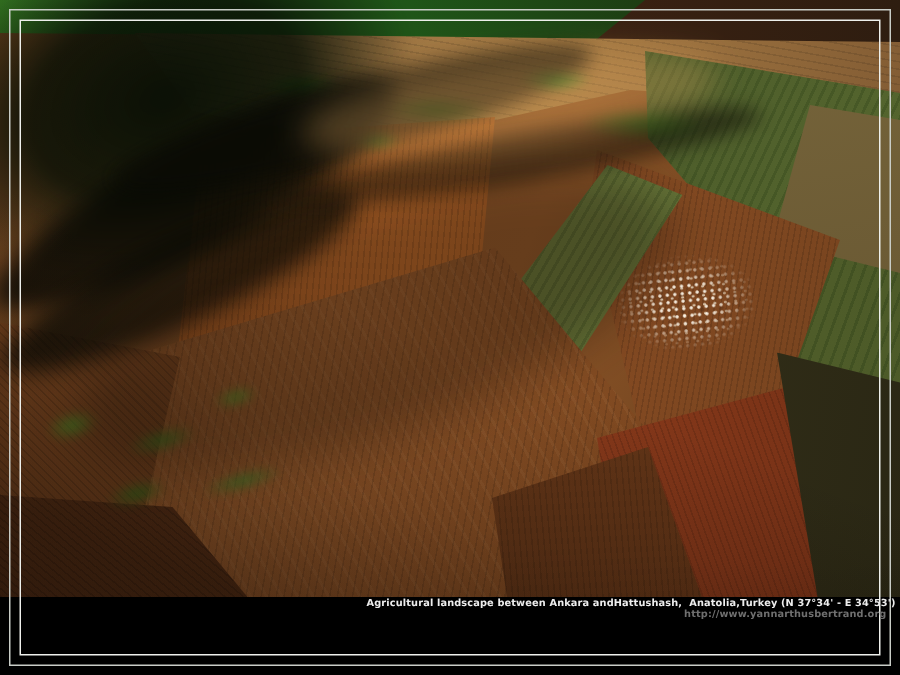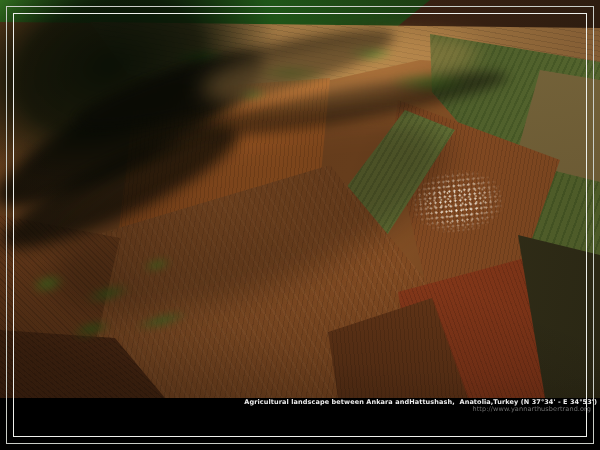--- a/index.html
+++ b/index.html
@@ -87,21 +87,21 @@
       radial-gradient(rgba(80,45,22,.45) 1px,rgba(80,45,22,0) 2px);
     background-size:5px 5px,7px 6px,13px 11px;background-position:0 0,2px 3px,1px 1px;
     -webkit-mask:radial-gradient(closest-side,#000 35%,rgba(0,0,0,.6) 60%,transparent 95%);
     mask:radial-gradient(closest-side,#000 35%,rgba(0,0,0,.6) 60%,transparent 95%)}
   
   .frame{position:absolute;pointer-events:none}
   .frame-outer{left:6px;top:6px;right:6px;bottom:6px;border:1px solid var(--frame-outer,#c9cdc7)}
   .frame-inner{left:13px;top:13px;right:13px;bottom:13px;border:1px solid var(--frame-inner,#eef0ec)}
   .caption{position:absolute;right:3px;top:399px;text-align:right;line-height:7px}
   .cap-title{font-size:6.5px;font-weight:bold;color:var(--caption-text,#ededed);white-space:pre;letter-spacing:.1px}
-  .cap-url{font-size:6.5px;font-weight:normal;color:var(--caption-url,#6f6f6f);padding-right:6px;letter-spacing:.1px}
+  .cap-url{font-size:6.5px;font-weight:bold;color:var(--caption-url,#6f6f6f);padding-right:6px;letter-spacing:.1px}
 </style>
 </head>
 <body>
 
 <div class="canvas">
 
   <div class="photo">
     <div class="f f-topgreen"></div>
     <div class="f f-topdark"></div>
     <div class="f f-ridge"></div>

